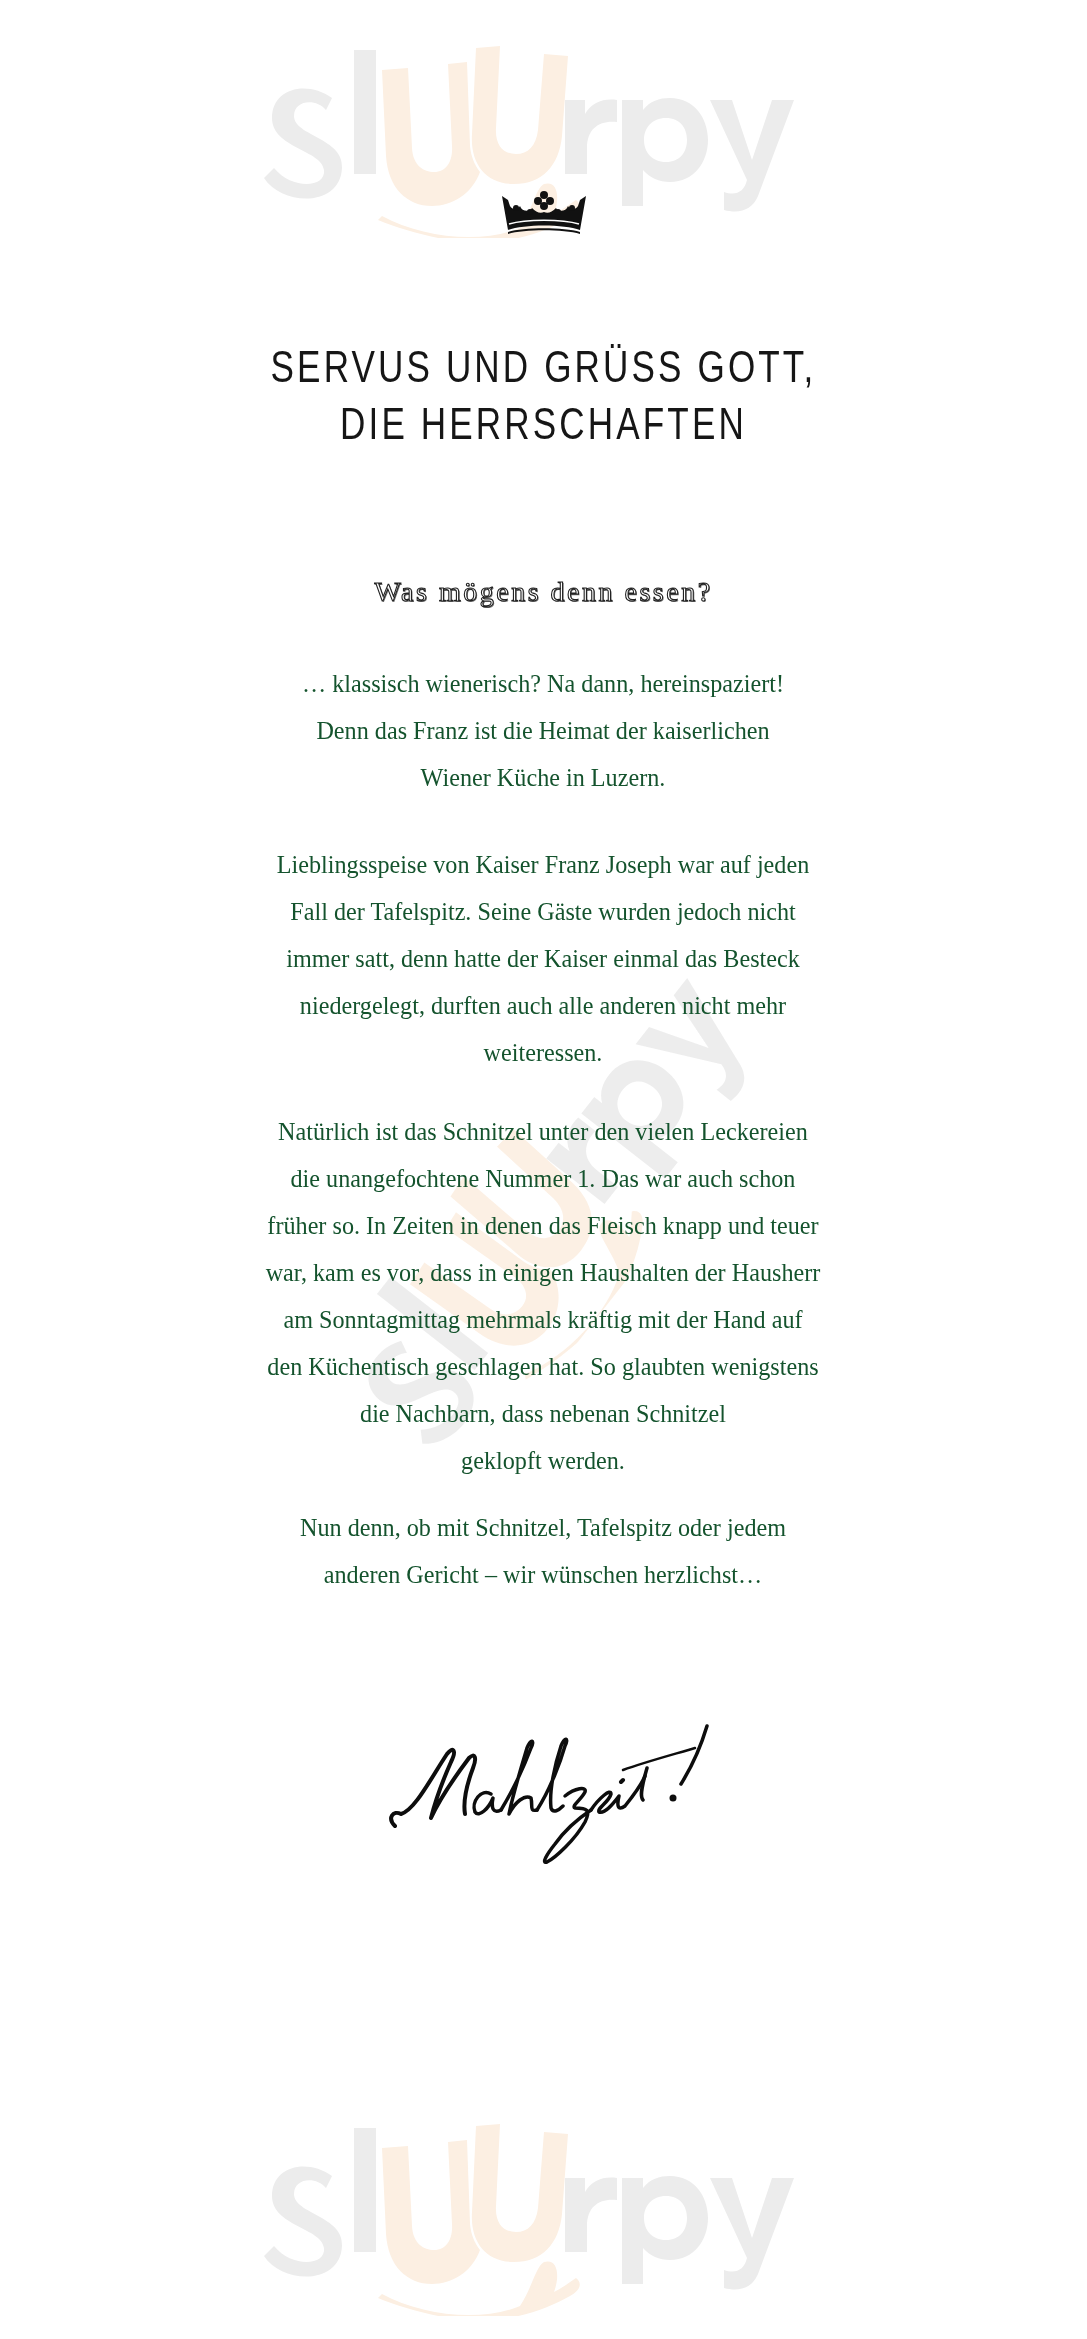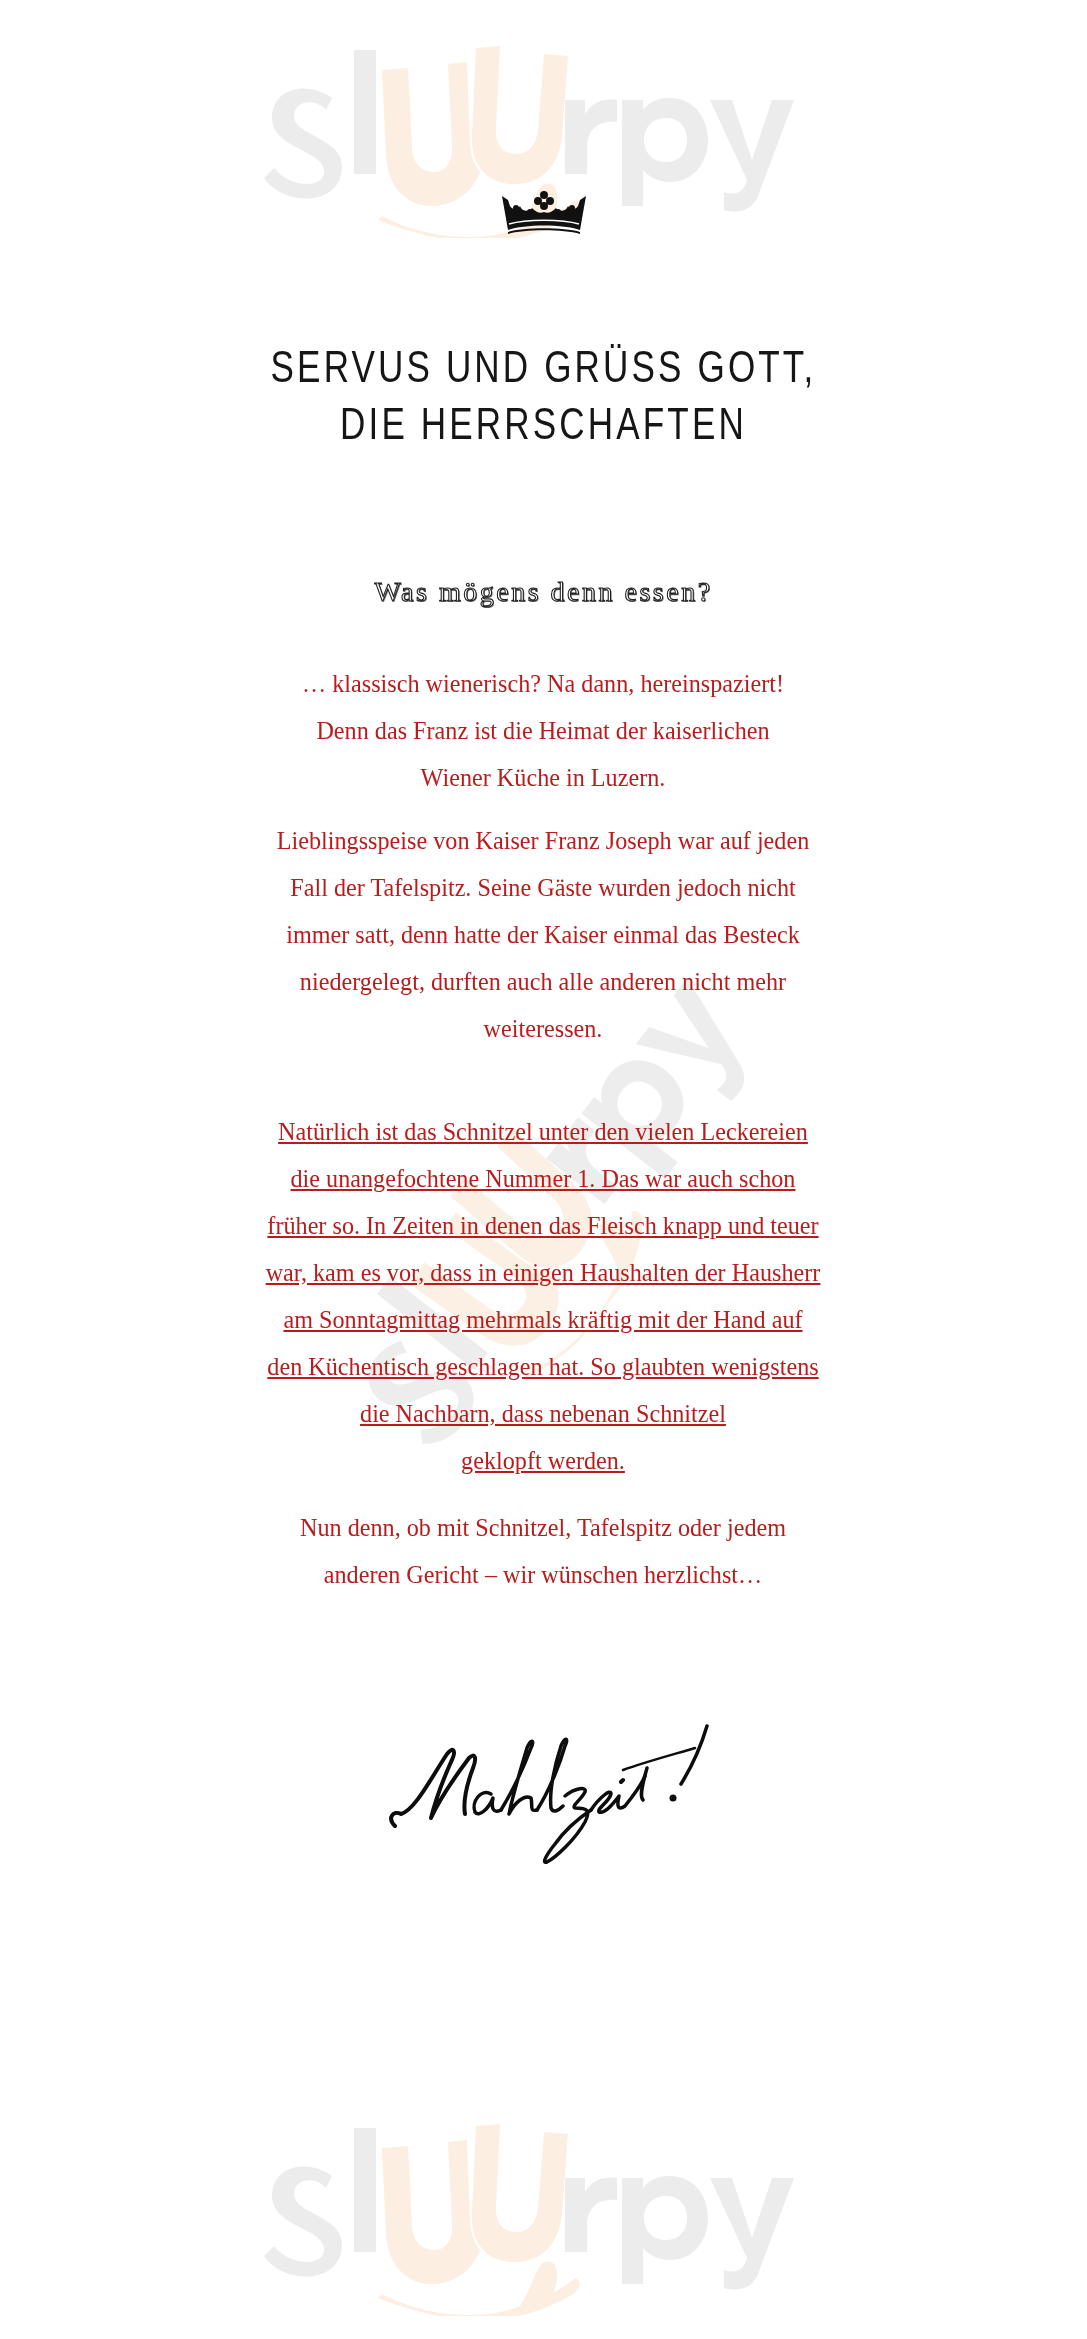--- a/index.html
+++ b/index.html
@@ -87,31 +87,31 @@
     }
 
     .prose {
       position: absolute;
       left: 143px;
       width: 800px;
       margin: 0;
       font-family: "Liberation Serif", "DejaVu Serif", serif;
       font-size: 26px;
       line-height: 47px;
-      color: #b91c1c;
+      color: #14532d;
     }
     .prose .line {
       display: block;
       white-space: nowrap;
       transform: scaleX(0.93);
       transform-origin: 50% 50%;
     }
     .p1 { top: 660px; }
-    .p2 { top: 817px; }
-    .p3 { top: 1108px; text-decoration: underline; }
+    .p2 { top: 841px; }
+    .p3 { top: 1108px; }
     .p4 { top: 1504px; }
 
     .signature {
       position: absolute;
       left: 385px;
       top: 1718px;
       width: 336px;
       height: 150px;
     }
     .signature svg { width: 100%; height: 100%; display: block; }

